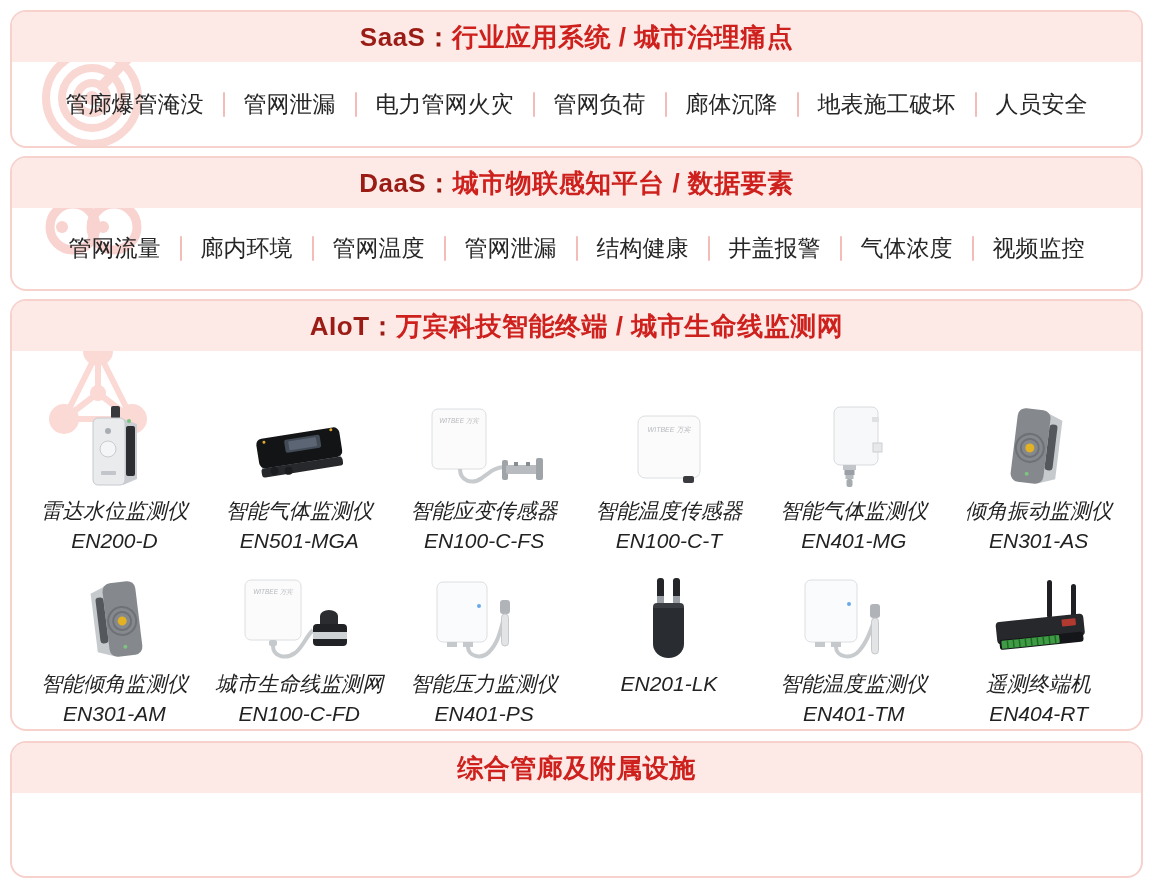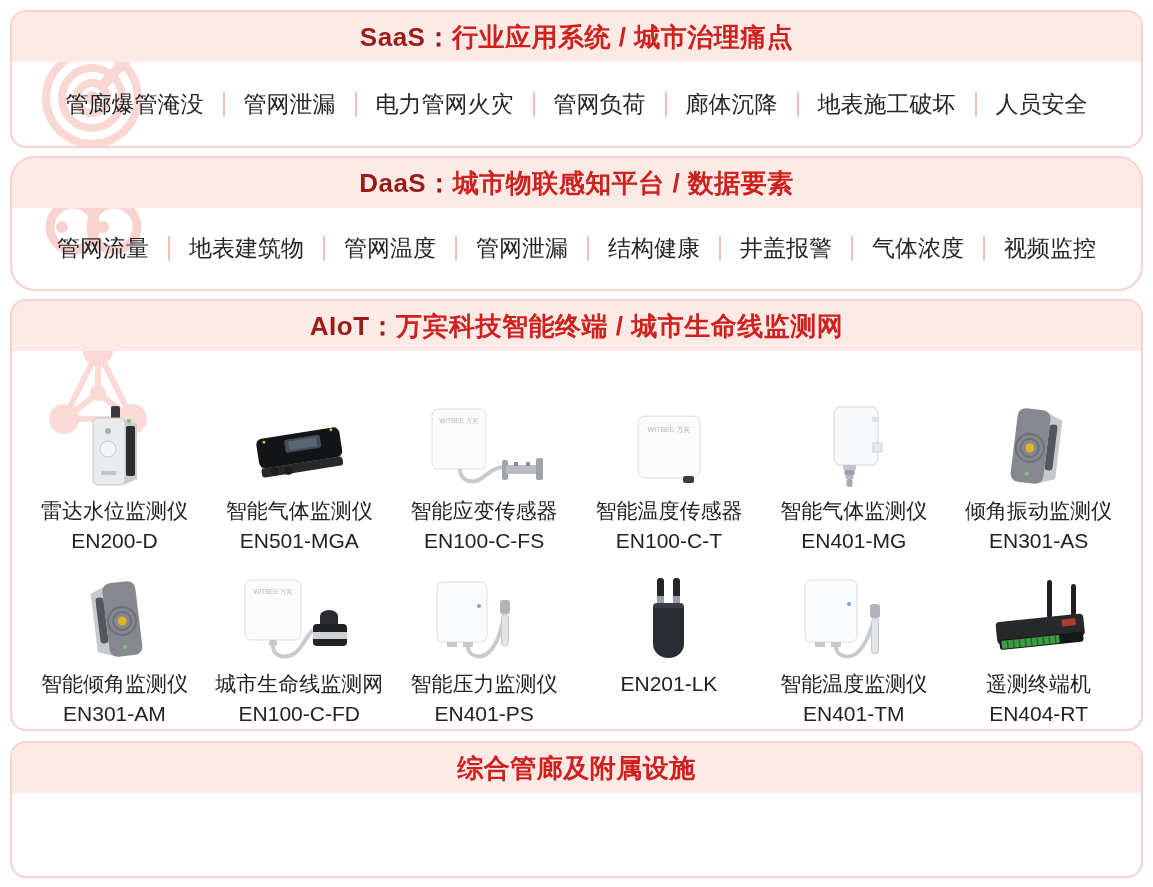--- a/index.html
+++ b/index.html
@@ -14,21 +14,21 @@
   .card {
     position: relative;
     border: 2px solid #f7d2cd;
     border-radius: 16px;
     background: #ffffff;
     overflow: hidden;
     display: flex;
     flex-direction: column;
   }
   .c1 { height: 138px; margin-bottom: 8px; }
-  .c2 { height: 135px; margin-bottom: 8px; border-radius: 25px; }
+  .c2 { height: 135px; margin-bottom: 8px; }
   .c3 { height: 432px; margin-bottom: 10px; justify-content: space-between; }
   .c4 { height: 137px; }
 
   .card-band {
     height: 50px; flex: 0 0 50px;
     background: #fdeae7;
     display: flex; align-items: center; justify-content: center;
     position: relative; z-index: 1;
   }
   .card-title {
@@ -51,21 +51,21 @@
   .c2 .watermark { left: 28px; top: 36px; }
   .c3 .watermark { left: 30px; top: 26px; }
 
   .product-grid {
     display: grid;
     grid-template-columns: repeat(6, 1fr);
     row-gap: 22px;
     padding: 30px 10px 0;
     position: relative; z-index: 1;
   }
-  .product { display: flex; flex-direction: column; align-items: center; }
+  .product { display: flex; flex-direction: column; align-items: center; font-style: italic; }
   .device { height: 84px; display: flex; align-items: flex-end; justify-content: center; margin-bottom: 7px; }
   .p-name, .p-model { font-size: 21px; color: #222222; line-height: 30px; text-align: center; white-space: nowrap; }
 </style>
 </head>
 <body>
 
 <div class="page">
 
   <div class="card c1">
     <svg class="watermark" width="116" height="116" viewBox="0 0 116 116">
@@ -106,21 +106,21 @@
       <circle cx="22" cy="33" r="6" fill="#f8d3cf"></circle>
       <circle cx="63" cy="33" r="6" fill="#f8d3cf"></circle>
     </svg>
     <div class="card-band">
       <div class="card-title"><span class="title-prefix">DaaS：</span><span>城市物联感知平台 / 数据要素</span></div>
     </div>
     <div class="card-body">
       <div class="items">
         <span class="item">管网流量</span>
         <span class="divider"></span>
-        <span class="item">地表建筑物</span>
+        <span class="item">廊内环境</span>
         <span class="divider"></span>
         <span class="item">管网温度</span>
         <span class="divider"></span>
         <span class="item">管网泄漏</span>
         <span class="divider"></span>
         <span class="item">结构健康</span>
         <span class="divider"></span>
         <span class="item">井盖报警</span>
         <span class="divider"></span>
         <span class="item">气体浓度</span>

